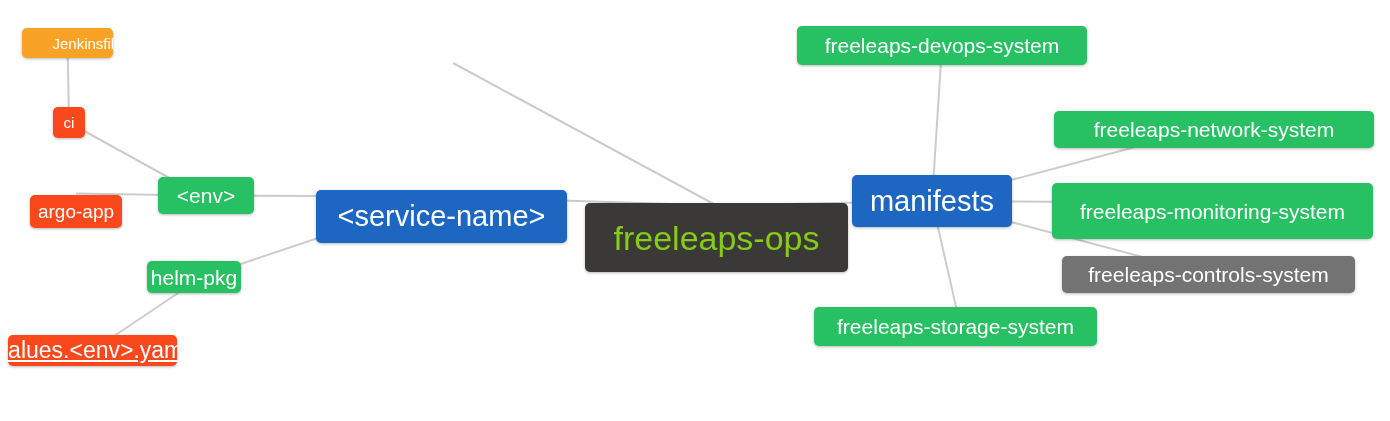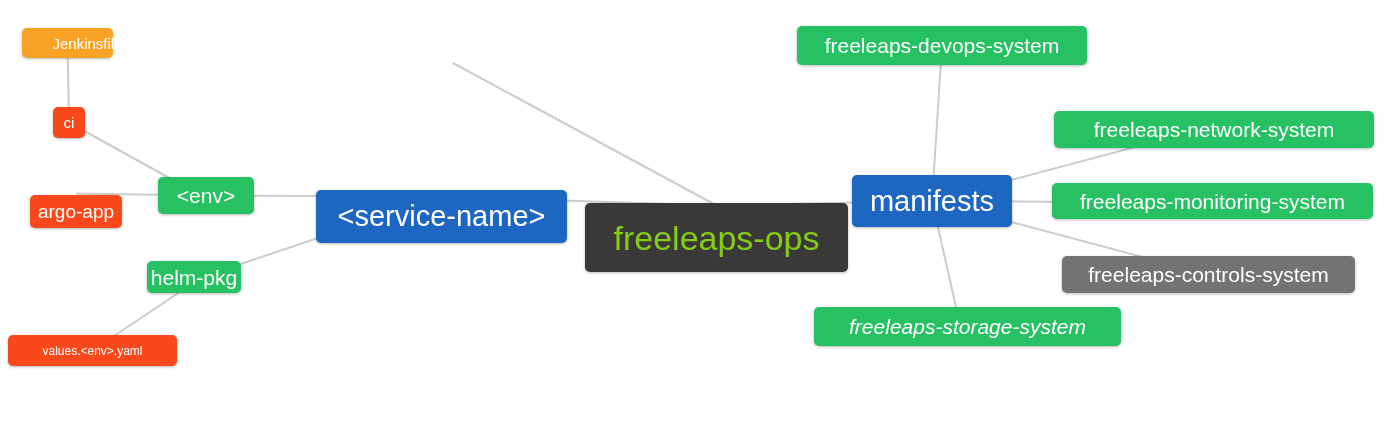--- a/index.html
+++ b/index.html
@@ -56,22 +56,22 @@
       <line x1="932" y1="201" x2="1212.5" y2="203" stroke="#cccccc" stroke-width="2"></line>
       <line x1="932" y1="201" x2="1208.5" y2="274.5" stroke="#cccccc" stroke-width="2"></line>
       <line x1="932" y1="201" x2="960.5" y2="326.5" stroke="#cccccc" stroke-width="2"></line>
     </svg>
 
 <div class="node" style="left: 22px; top: 28px; width: 91px; height: 30px; background: rgb(249, 163, 38); color: rgb(255, 255, 255); font-size: 15px; padding-left: 40px;">Jenkinsfile</div>
     <div class="node" style="left: 53px; top: 107px; width: 32px; height: 31px; background: rgb(249, 72, 28); color: #ffffff; font-size: 15px;">ci</div>
     <div class="node" style="left: 30px; top: 195px; width: 92px; height: 33px; background: rgb(249, 72, 28); color: rgb(255, 255, 255); font-size: 19px;">argo-app</div>
     <div class="node" style="left: 158px; top: 177px; width: 96px; height: 37px; background: rgb(39, 193, 99); color: rgb(255, 255, 255); font-size: 21px;">&lt;env&gt;</div>
     <div class="node" style="left: 147px; top: 261px; width: 94px; height: 32px; background: rgb(39, 193, 99); color: rgb(255, 255, 255); font-size: 21px;">helm-pkg</div>
-    <div class="node" style="left: 8px; top: 335px; width: 169px; height: 31px; background: rgb(249, 72, 28); color: rgb(255, 255, 255); font-size: 12px;">values.&lt;env&gt;.yaml</div>
+    <div class="node" style="left: 8px; top: 335px; width: 169px; height: 31px; background: rgb(249, 72, 28); color: rgb(255, 255, 255); font-size: 23px; text-decoration: underline;">values.&lt;env&gt;.yaml</div>
     <div class="node" style="left: 316px; top: 170px; width: 251px; height: 53px; background: rgb(29, 102, 193); color: rgb(255, 255, 255); font-size: 29px; margin-top: 20px;">&lt;service-name&gt;</div>
     <div class="node" style="left: 585px; top: 171px; width: 263px; height: 69px; background: rgb(59, 56, 56); color: #84cc16; font-size: 34px; margin-top: 32px;">freeleaps-ops</div>
     <div class="node" style="left: 852px; top: 175px; width: 160px; height: 52px; background: rgb(29, 102, 193); color: rgb(255, 255, 255); font-size: 29px;">manifests</div>
     <div class="node" style="left: 797px; top: 26px; width: 290px; height: 39px; background: rgb(39, 193, 99); color: rgb(255, 255, 255); font-size: 21px;">freeleaps-devops-system</div>
     <div class="node" style="left: 1054px; top: 111px; width: 320px; height: 37px; background: rgb(39, 193, 99); color: rgb(255, 255, 255); font-size: 21px;">freeleaps-network-system</div>
-    <div class="node" style="left: 1052px; top: 183px; width: 321px; height: 36px; background: rgb(39, 193, 99); color: rgb(255, 255, 255); font-size: 21px;">freeleaps-monitoring-system</div>
+    <div class="node" style="left: 1052px; top: 183px; width: 321px; height: 56px; background: rgb(39, 193, 99); color: rgb(255, 255, 255); font-size: 21px;">freeleaps-monitoring-system</div>
     <div class="node" style="left: 1062px; top: 256px; width: 293px; height: 37px; background: #737373; color: rgb(255, 255, 255); font-size: 21px;">freeleaps-controls-system</div>
-    <div class="node" style="left: 814px; top: 307px; width: 307px; height: 39px; background: rgb(39, 193, 99); color: rgb(255, 255, 255); font-size: 21px; font-style: italic;">freeleaps-storage-system</div>
+    <div class="node" style="left: 814px; top: 307px; width: 283px; height: 39px; background: rgb(39, 193, 99); color: rgb(255, 255, 255); font-size: 21px;">freeleaps-storage-system</div>
   </div>
 
 </body></html>

